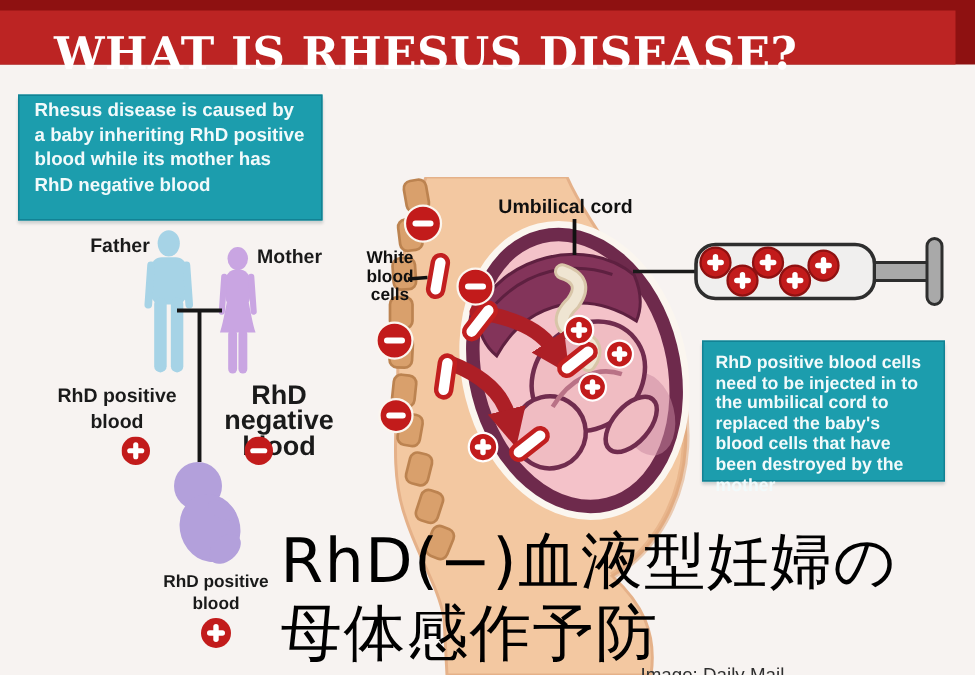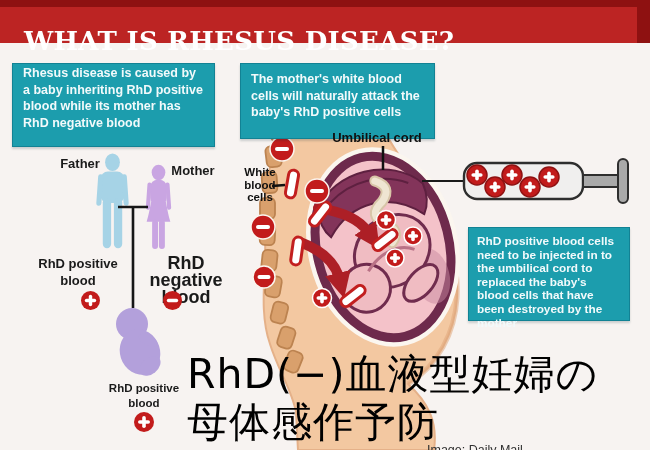--- a/index.html
+++ b/index.html
@@ -4,22 +4,22 @@
 <style>
   html,body{margin:0;padding:0;}
   .stage{
     position:relative;width:650px;height:450px;overflow:hidden;
     background:#F7F3F1;font-family:"Liberation Sans",sans-serif;
   }
   
   .banner-outer{position:absolute;left:0;top:0;width:650px;height:43px;background:#8E1111;}
   .banner-inner{position:absolute;left:0;top:7px;width:637px;height:36px;background:#BC2423;}
   .page-title{
-    margin:0;padding:16px 0 0 24px;font-family:"DejaVu Serif",serif;font-weight:700;
-    font-size:26px;line-height:36px;color:#FFFFFF;letter-spacing:.3px;white-space:nowrap;
+    margin:12px;padding:0 0 0 24px;font-family:"DejaVu Serif",serif;font-weight:700;
+    font-size:30px;line-height:36px;color:#FFFFFF;letter-spacing:.3px;white-space:nowrap;
   }
   
   .callout{
     position:absolute;box-sizing:border-box;background:#1C9DAD;border:1px solid #128294;
     color:#F2FAFB;font-weight:700;box-shadow:0 2px 2px rgba(0,40,50,.18);
   }
   .callout.left{left:12px;top:63px;width:203px;height:84px;padding:1px 10px;font-size:12.5px;line-height:16.5px;}
   .callout.mid{left:240px;top:63px;width:195px;height:76px;padding:7px 10px;font-size:12.5px;line-height:16.5px;}
   .callout.right{left:468px;top:227px;width:162px;height:94px;padding:7px 8px;font-size:11.8px;line-height:13.6px;}
   
@@ -179,21 +179,20 @@
     </g>
   </svg>
 
   <div class="banner-outer">
     <div class="banner-inner">
       <h1 class="page-title">WHAT IS RHESUS DISEASE?</h1>
     </div>
   </div>
 
   <div class="callout left">Rhesus disease is caused by a baby inheriting RhD positive blood while its mother has RhD negative blood</div>
-  <div class="callout mid">The mother's white blood cells will naturally attack the baby's RhD positive cells</div>
   <div class="callout right">RhD positive blood cells need to be injected in to the umbilical cord to replaced the baby's blood cells that have been destroyed by the mother</div>
 
   <div class="lbl father">Father</div>
   <div class="lbl mother">Mother</div>
 
   <svg class="abs" style="left:94px;top:150px;" width="37" height="104" viewBox="0 0 40 104" fill="#A6D3E6">
     <ellipse cx="20" cy="9" rx="8" ry="9.5"></ellipse>
     <rect x="7" y="19" width="26" height="34" rx="8"></rect>
     <rect x="3.5" y="22" width="5.5" height="34" rx="2.7" transform="rotate(4 6 39)"></rect>
     <rect x="31" y="22" width="5.5" height="34" rx="2.7" transform="rotate(-4 34 39)"></rect>

